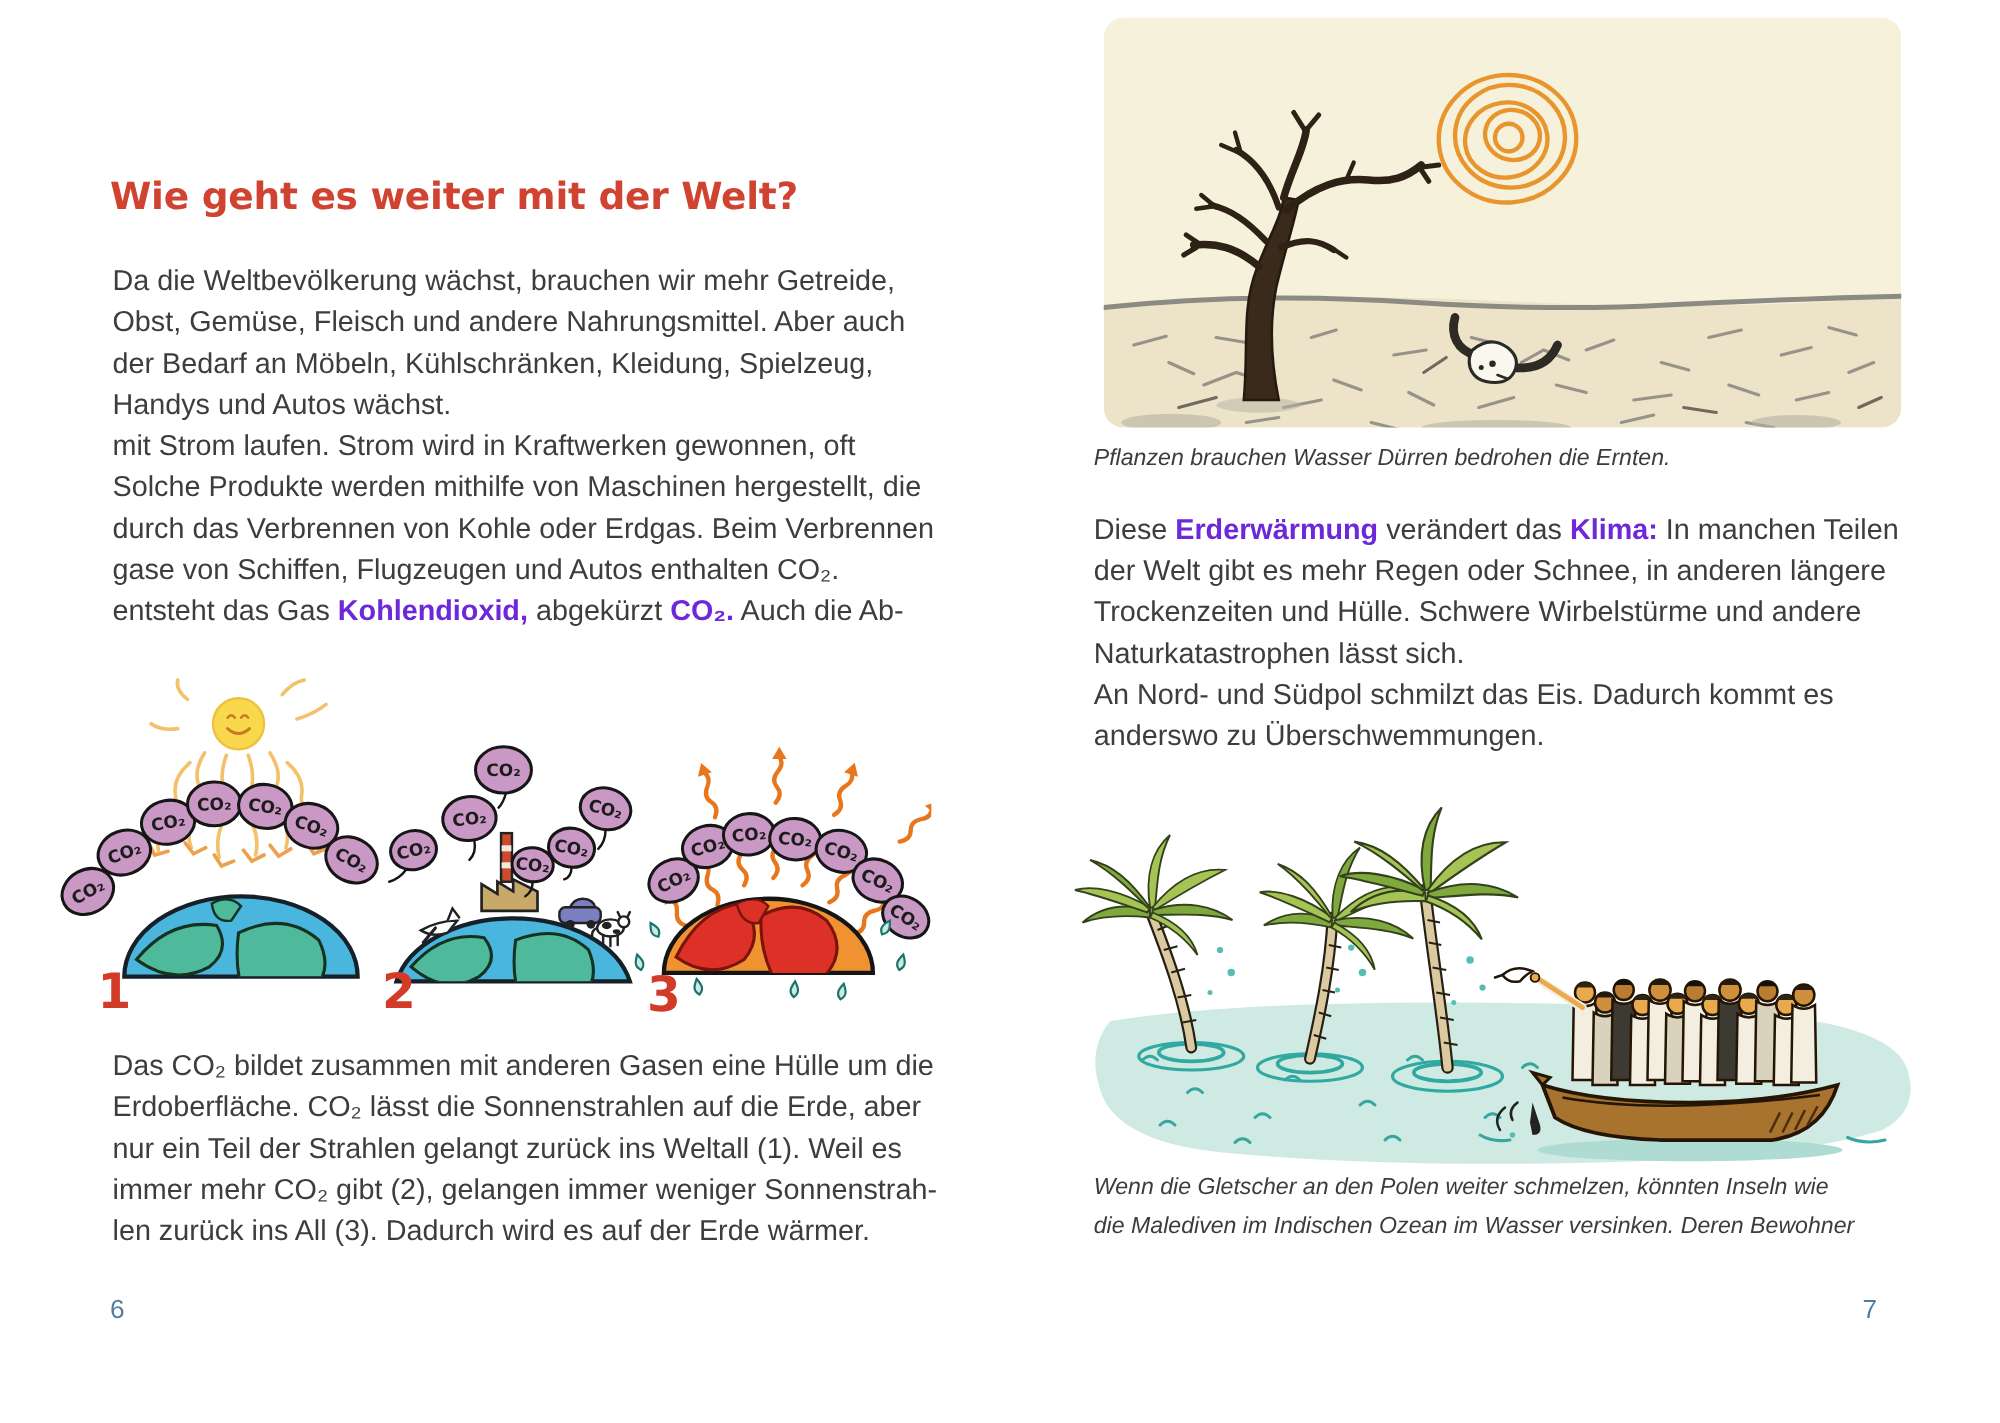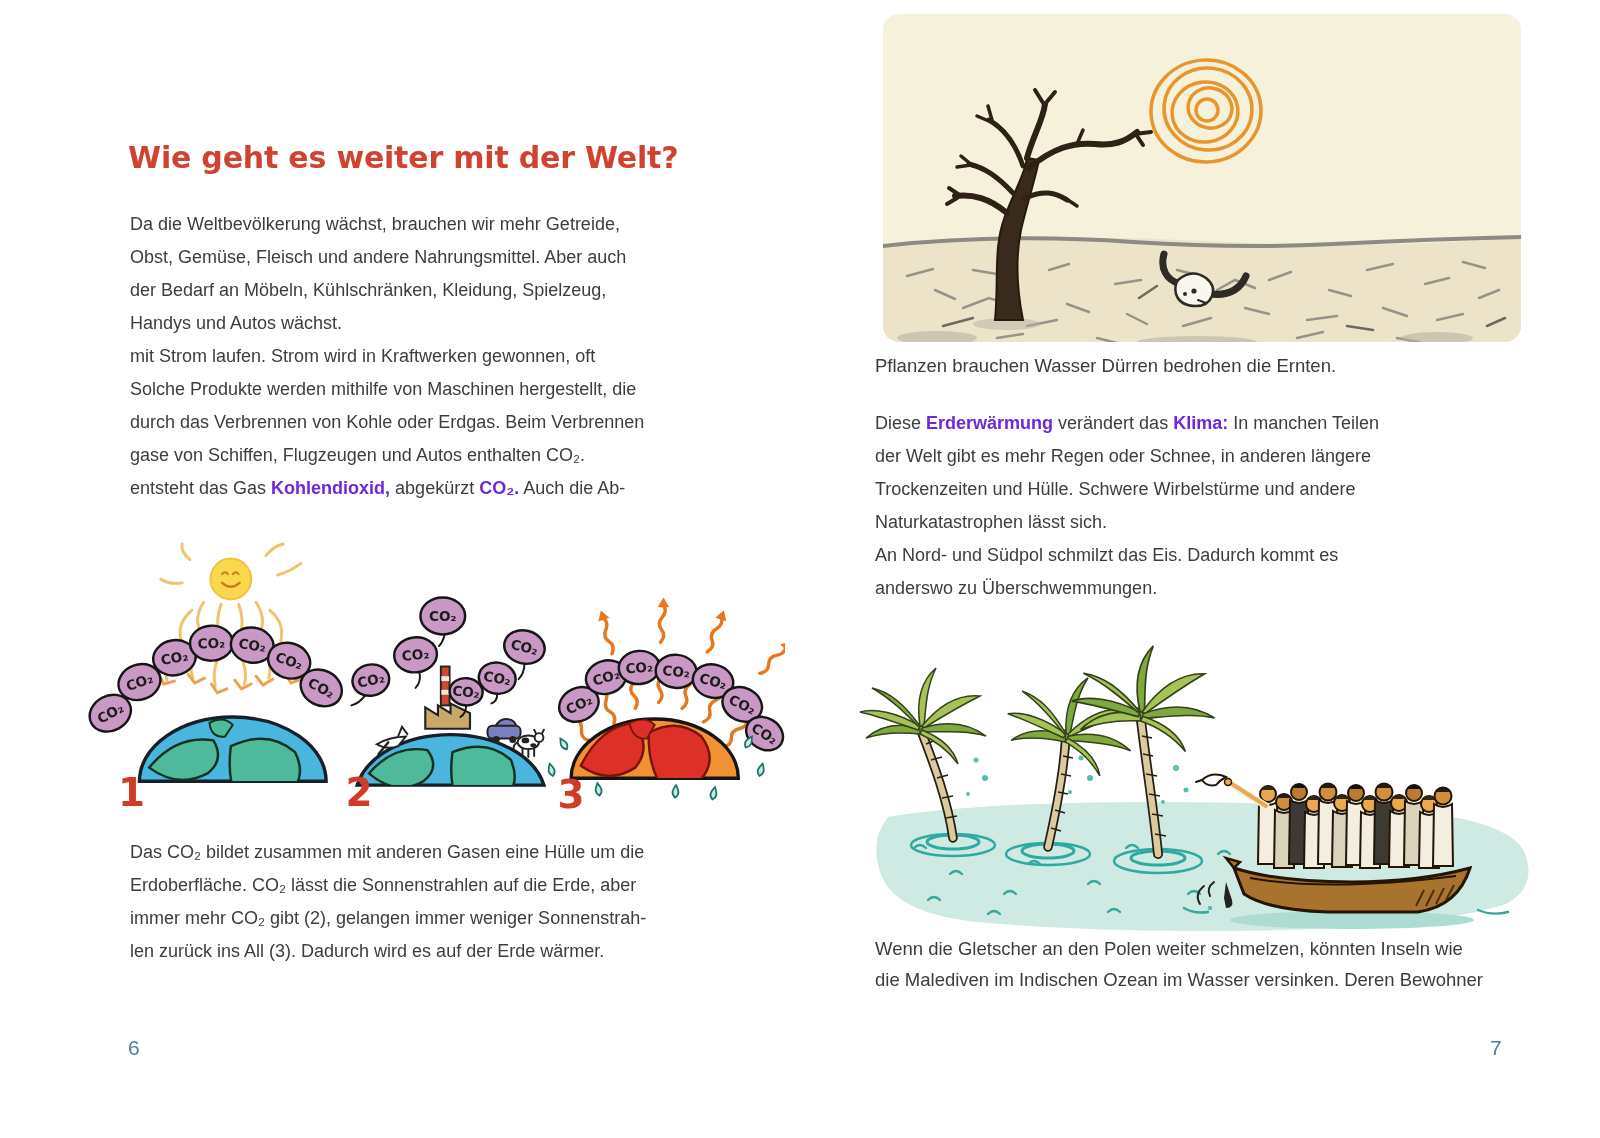--- a/index.html
+++ b/index.html
@@ -7,40 +7,40 @@
     width:1600px;height:1138px;background:#ffffff;position:relative;
     font-family:"Liberation Sans",sans-serif;overflow:hidden;
   }
   .abs{position:absolute;}
   .heading{
     font-family:"DejaVu Sans",sans-serif;
     font-size:30px;font-weight:800;letter-spacing:-0.2px;
     color:#d04330;white-space:nowrap;
   }
   .tblock .tline{
-    height:33px;line-height:33px;font-size:18px;color:#3d3d3d;white-space:nowrap;
+    height:33px;line-height:33px;font-size:23px;color:#3d3d3d;white-space:nowrap;
   }
   .tblock .tline span.b{font-weight:700;color:#6d28d9;}
   .caption .tline{
-    height:31px;line-height:31px;font-size:18.5px;color:#3c3c3c;white-space:nowrap;
+    height:31px;line-height:31px;font-size:18.5px;font-style:italic;color:#3c3c3c;white-space:nowrap;
   }
   .pagenum{font-size:21px;color:#4f7e9c;}
   svg{display:block;}
   svg text.plabel{
     font-family:"DejaVu Sans",sans-serif;font-weight:bold;font-size:40px;fill:#d23b28;
   }
   svg text.co2{
     font-family:"DejaVu Sans",sans-serif;font-weight:bold;font-size:14px;fill:#1c1c1c;
     text-anchor:middle;
   }
 </style>
 </head>
 <body>
 
-<section class="abs" style="left:0;top:0;width:800px;height:978px;margin-left:40px;">
+<section class="abs" style="left:0;top:0;width:800px;height:978px;">
 
   <h1 class="abs heading" style="left:88px;top:120px;">Wie geht es weiter mit der Welt?</h1>
 
   <div class="abs tblock" style="left:90px;top:208px;">
       <div class="tline"><span>Da die Weltbevölkerung wächst, brauchen wir mehr Getreide,</span></div>
       <div class="tline"><span>Obst, Gemüse, Fleisch und andere Nahrungsmittel. Aber auch</span></div>
       <div class="tline"><span>der Bedarf an Möbeln, Kühlschränken, Kleidung, Spielzeug,</span></div>
       <div class="tline"><span>Handys und Autos wächst.</span></div>
       <div class="tline"><span>mit Strom laufen. Strom wird in Kraftwerken gewonnen, oft</span></div>
       <div class="tline"><span>Solche Produkte werden mithilfe von Maschinen hergestellt, die</span></div>
@@ -278,20 +278,21 @@
         <use href="#sweatdrop" transform="translate(608,250) rotate(5)"></use>
         <use href="#sweatdrop" transform="translate(648,252) rotate(12)"></use>
       </g>
       <text class="plabel" x="486" y="274">3</text>
     </g>
   </svg>
 
   <div class="abs tblock" style="left:90px;top:836px;">
       <div class="tline"><span>Das CO₂ bildet zusammen mit anderen Gasen eine Hülle um die</span></div>
       <div class="tline"><span>Erdoberfläche. CO₂ lässt die Sonnenstrahlen auf die Erde, aber</span></div>
+      <div class="tline"><span>nur ein Teil der Strahlen gelangt zurück ins Weltall (1). Weil es</span></div>
       <div class="tline"><span>immer mehr CO₂ gibt (2), gelangen immer weniger Sonnenstrah-</span></div>
       <div class="tline"><span>len zurück ins All (3). Dadurch wird es auf der Erde wärmer.</span></div>
     </div>
 
   <div class="abs pagenum" style="left:88px;top:1036px;">6</div>
 </section>
 
 <section class="abs" style="left:800px;top:0;width:800px;height:1138px;">
 
   <svg class="abs" style="left:77px;top:8px;" width="650" height="340" viewBox="0 0 650 340">

